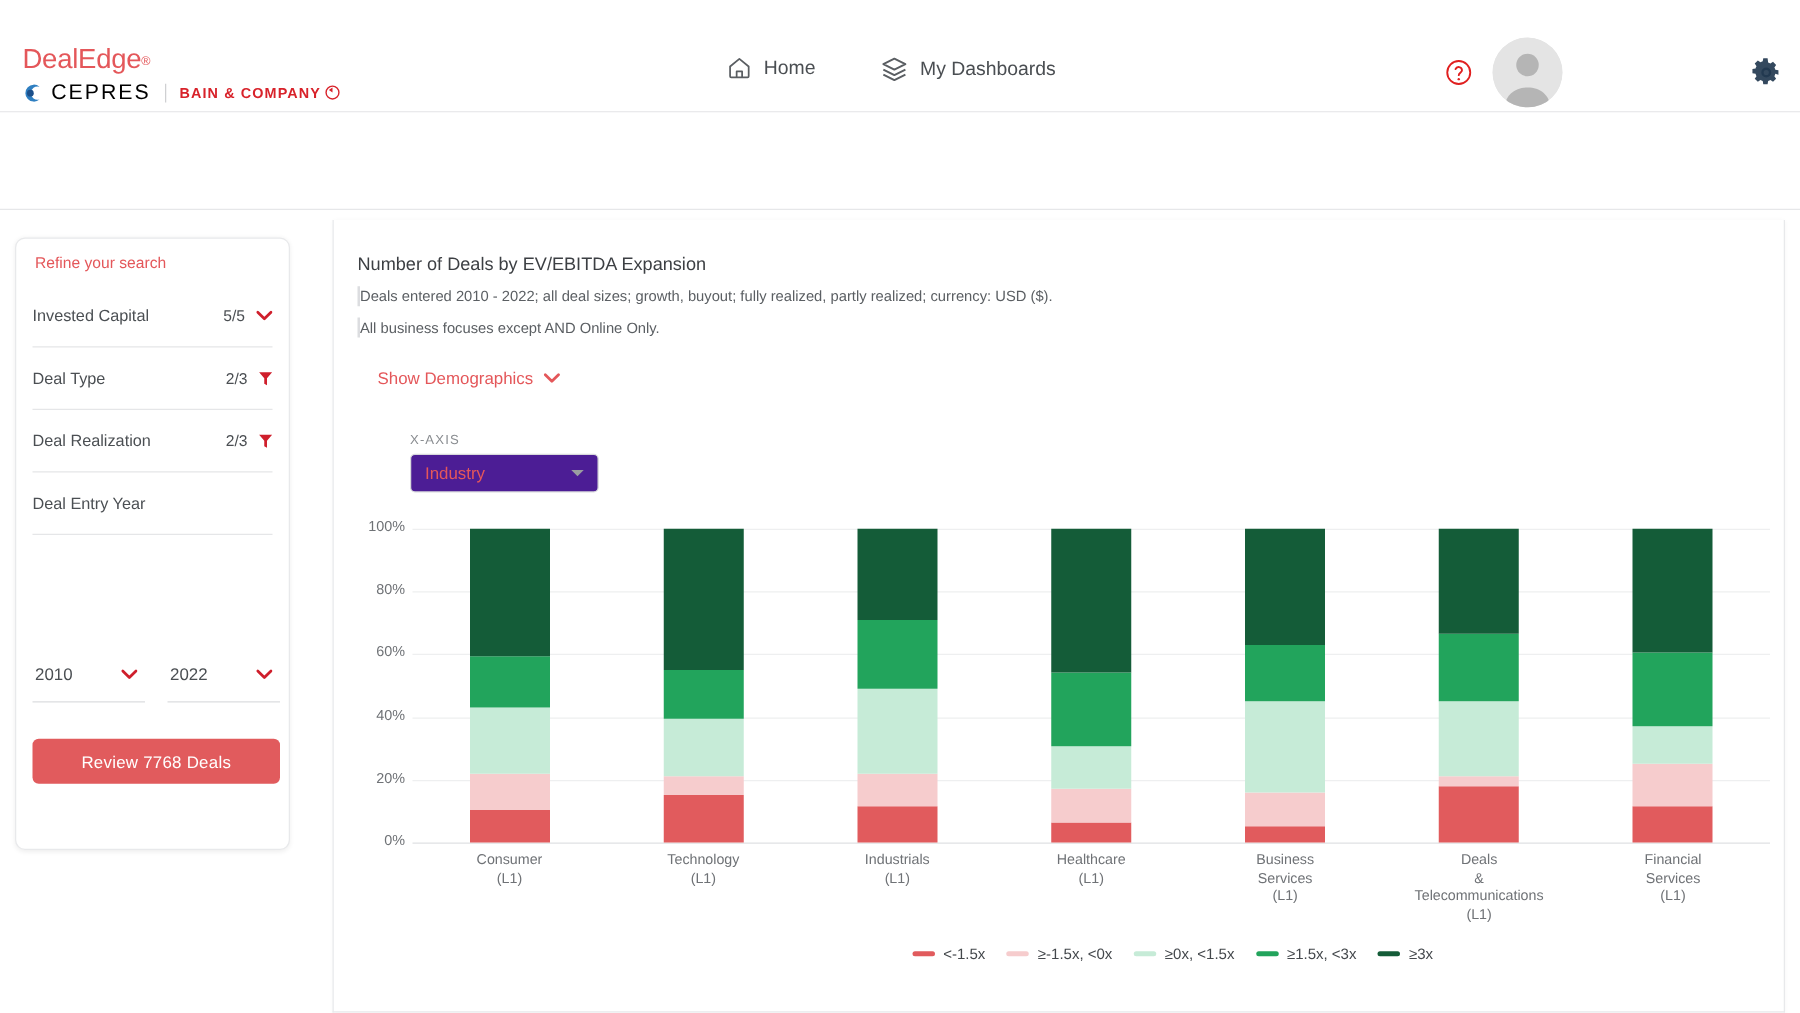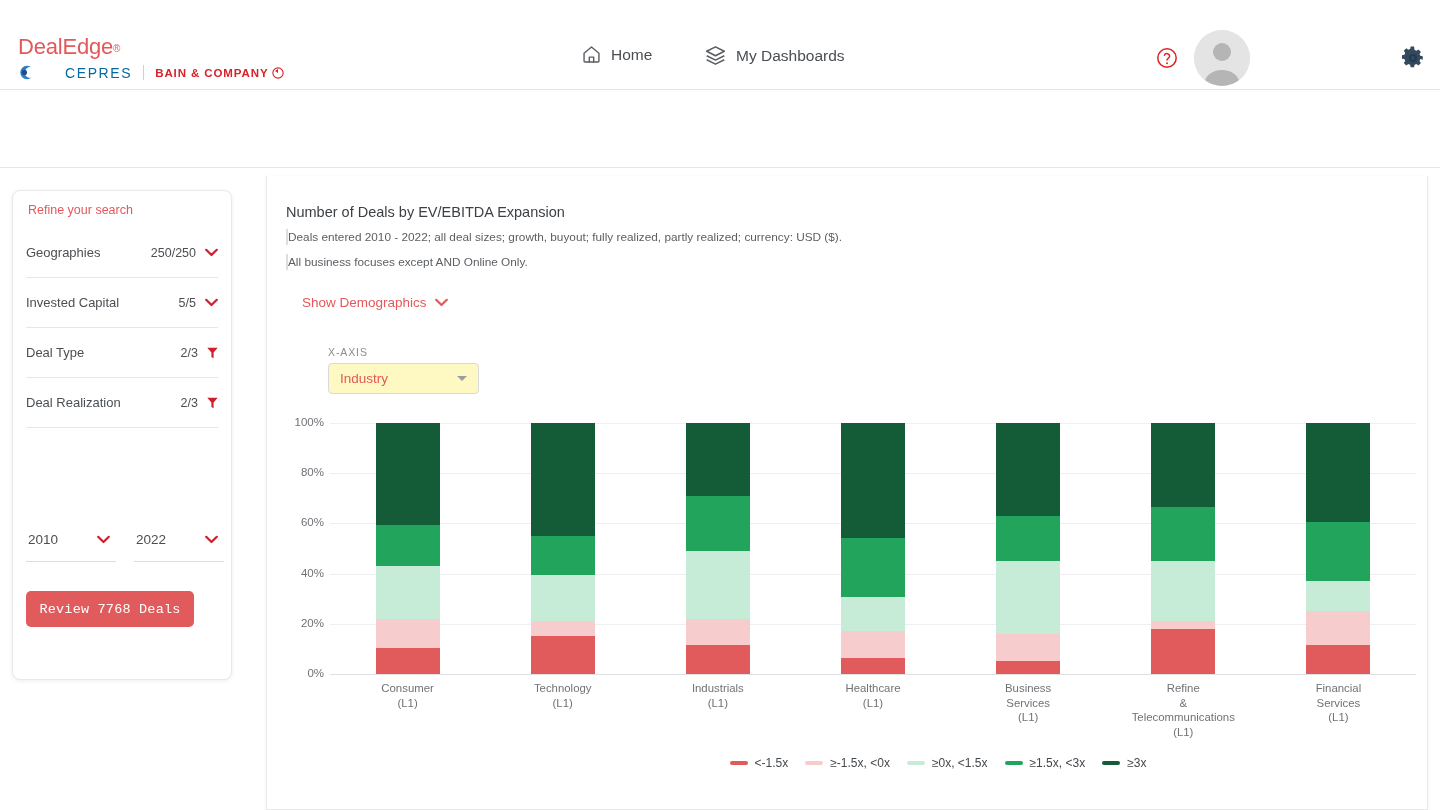--- a/index.html
+++ b/index.html
@@ -16,21 +16,21 @@
     background: #ffffff; border-bottom: 1px solid #e3e4e6;
   }
   .brand { position: absolute; left: 18px; top: 34px; }
   .brand-top {
     font-size: 22px; color: #e4575a; letter-spacing: -0.2px;
     font-family: "Liberation Sans", sans-serif;
   }
   .brand-top .reg { font-size: 10px; vertical-align: 2px; color: #e4575a; }
   .brand-bottom { display: flex; align-items: center; gap: 6px; margin-top: 4px; }
   .cepres-mark { width: 17px; height: 17px; display: block; }
-  .cepres-txt { font-size: 14px; color: #0369a1; letter-spacing: 1.6px; margin-left: 24px; }
+  .cepres-txt { font-size: 17px; color: #000000; letter-spacing: 1.6px; }
   .brand-div { width: 1px; height: 15px; background: #cfd0d2; margin: 0 5px; }
   .bain-txt { font-size: 11.5px; font-weight: bold; color: #d8222a; letter-spacing: 0.9px; }
   .bain-dot { display: inline-block; width: 12px; height: 12px; vertical-align: -2px; margin-left: 3px; }
 
   .nav { position: absolute; top: 44px; display: flex; align-items: center; gap: 9px;
          font-size: 15.5px; color: #4a4e52; cursor: pointer; }
   .nav-home { left: 581px; }
   .nav-dash { left: 704px; }
   .nav svg { display: block; }
 
@@ -72,23 +72,23 @@
   .year-row { position: absolute; left: 26px; top: 518px; display: flex; gap: 0px; }
   .year-sel {
     width: 90px; height: 44px; display: flex; align-items: center;
     justify-content: space-between; border-bottom: 1px solid #dcdde0;
     cursor: pointer; padding-right: 6px;
   }
   .year-sel + .year-sel { margin-left: 18px; }
   .year-val { font-size: 13.5px; color: #4b4f53; padding-left: 2px; }
 
   .review-btn {
-    position: absolute; left: 26px; top: 591px; width: 168px; height: 36px;
+    position: absolute; left: 26px; top: 591px; width: 198px; height: 36px;
     background: #e15b5d; border: none; border-radius: 5px; color: #ffffff;
-    font-size: 13.5px; font-family: Liberation Mono, monospace;
+    font-size: 13.5px; font-family: Liberation Sans, sans-serif;
     cursor: pointer; letter-spacing: 0.2px;
   }
 
   
   .content {
     position: absolute; left: 266px; top: 176px; width: 1162px; height: 634px;
     background: #ffffff; border: 1px solid #e8e9eb; border-top: none;
     box-shadow: 0 1px 4px rgba(0,0,0,0.05);
   }
   .chart-title {
@@ -107,21 +107,21 @@
     font-size: 13.5px; color: #e4575a; cursor: pointer;
     display: flex; align-items: center; gap: 8px;
   }
 
   .xaxis-label {
     position: absolute; left: 328px; top: 346px;
     font-size: 10.5px; color: #8a8d91; letter-spacing: 0.9px;
   }
   .xaxis-select {
     position: absolute; left: 328px; top: 363px; width: 151px; height: 31px;
-    border: 1px solid #d8d9dc; border-radius: 4px; background: #fef9c3;
+    border: 1px solid #d8d9dc; border-radius: 4px; background: #4c1d95;
     display: flex; align-items: center; justify-content: space-between;
     padding: 0 11px; cursor: pointer;
   }
   .xaxis-val { font-size: 13.5px; color: #e4575a; }
   .caret-dn { width: 0; height: 0; border-left: 5px solid transparent;
     border-right: 5px solid transparent; border-top: 5px solid #9a9da1; }
 
   
   .plot {
     position: absolute; left: 330px; top: 423px; width: 1086px; height: 251px;
@@ -214,31 +214,20 @@
       </svg>
   </div>
 </div>
 
 <div class="toolbar-band"></div>
 
 <div class="sidebar"></div>
 <div class="refine-title">Refine your search</div>
 <div class="filter-list" id="filter-list">
     <div class="filter-row">
-      <span class="filter-label">Geographies</span>
-      <span class="filter-right">
-        <span class="filter-count">250/250</span>
-        <span>
-          <svg class="chev" viewBox="0 0 14 9">
-            <path d="M1.3 1.6 7 7.2l5.7-5.6" fill="none" stroke="#cf1f2c" stroke-width="2.4" stroke-linecap="round" stroke-linejoin="round"></path>
-          </svg>
-        </span>
-      </span>
-    </div>
-    <div class="filter-row">
       <span class="filter-label">Invested Capital</span>
       <span class="filter-right">
         <span class="filter-count">5/5</span>
         <span>
           <svg class="chev" viewBox="0 0 14 9">
             <path d="M1.3 1.6 7 7.2l5.7-5.6" fill="none" stroke="#cf1f2c" stroke-width="2.4" stroke-linecap="round" stroke-linejoin="round"></path>
           </svg>
         </span>
       </span>
     </div>
@@ -256,20 +245,23 @@
     <div class="filter-row">
       <span class="filter-label">Deal Realization</span>
       <span class="filter-right">
         <span class="filter-count">2/3</span>
         <span>
           <svg class="funnel" viewBox="0 0 11 12">
             <path d="M0.3 0.7h10.4L6.6 5.6v5.6L4.4 9.9V5.6z" fill="#cf1f2c"></path>
           </svg>
         </span>
       </span>
+    </div>
+    <div class="filter-row no-count">
+      <span class="filter-label">Deal Entry Year</span>
     </div>
   </div>
 
 <div class="year-row">
   <div class="year-sel">
     <span class="year-val">2010</span>
     <span>
         <svg class="chev" viewBox="0 0 14 9">
           <path d="M1.3 1.6 7 7.2l5.7-5.6" fill="none" stroke="#cf1f2c" stroke-width="2.4" stroke-linecap="round" stroke-linejoin="round"></path>
         </svg>
@@ -378,21 +370,21 @@
       <div>(L1)</div>
     </div>
     <div class="bar" style="left: 821.286px;">
       <div class="seg" title="&lt;-1.5x: 18%" style="background: rgb(225, 91, 93); height: 45.18px; bottom: 0px;"></div>
       <div class="seg" title="≥-1.5x, &lt;0x: 3%" style="background: rgb(246, 204, 205); height: 7.53px; bottom: 45.18px;"></div>
       <div class="seg" title="≥0x, &lt;1.5x: 24%" style="background: rgb(198, 235, 215); height: 60.24px; bottom: 52.71px;"></div>
       <div class="seg" title="≥1.5x, &lt;3x: 21.5%" style="background: rgb(34, 164, 92); height: 53.965px; bottom: 112.95px;"></div>
       <div class="seg" title="≥3x: 33.5%" style="background: rgb(20, 92, 56); height: 84.085px; bottom: 166.915px;"></div>
     </div>
     <div class="xcat" style="left: 768.286px;">
-      <div>Refine</div>
+      <div>Deals</div>
       <div>&amp;</div>
       <div>Telecommunications</div>
       <div>(L1)</div>
     </div>
     <div class="bar" style="left: 976.429px;">
       <div class="seg" title="&lt;-1.5x: 11.5%" style="background: rgb(225, 91, 93); height: 28.865px; bottom: 0px;"></div>
       <div class="seg" title="≥-1.5x, &lt;0x: 13.5%" style="background: rgb(246, 204, 205); height: 33.885px; bottom: 28.865px;"></div>
       <div class="seg" title="≥0x, &lt;1.5x: 12%" style="background: rgb(198, 235, 215); height: 30.12px; bottom: 62.75px;"></div>
       <div class="seg" title="≥1.5x, &lt;3x: 23.5%" style="background: rgb(34, 164, 92); height: 58.985px; bottom: 92.87px;"></div>
       <div class="seg" title="≥3x: 39.5%" style="background: rgb(20, 92, 56); height: 99.145px; bottom: 151.855px;"></div>

